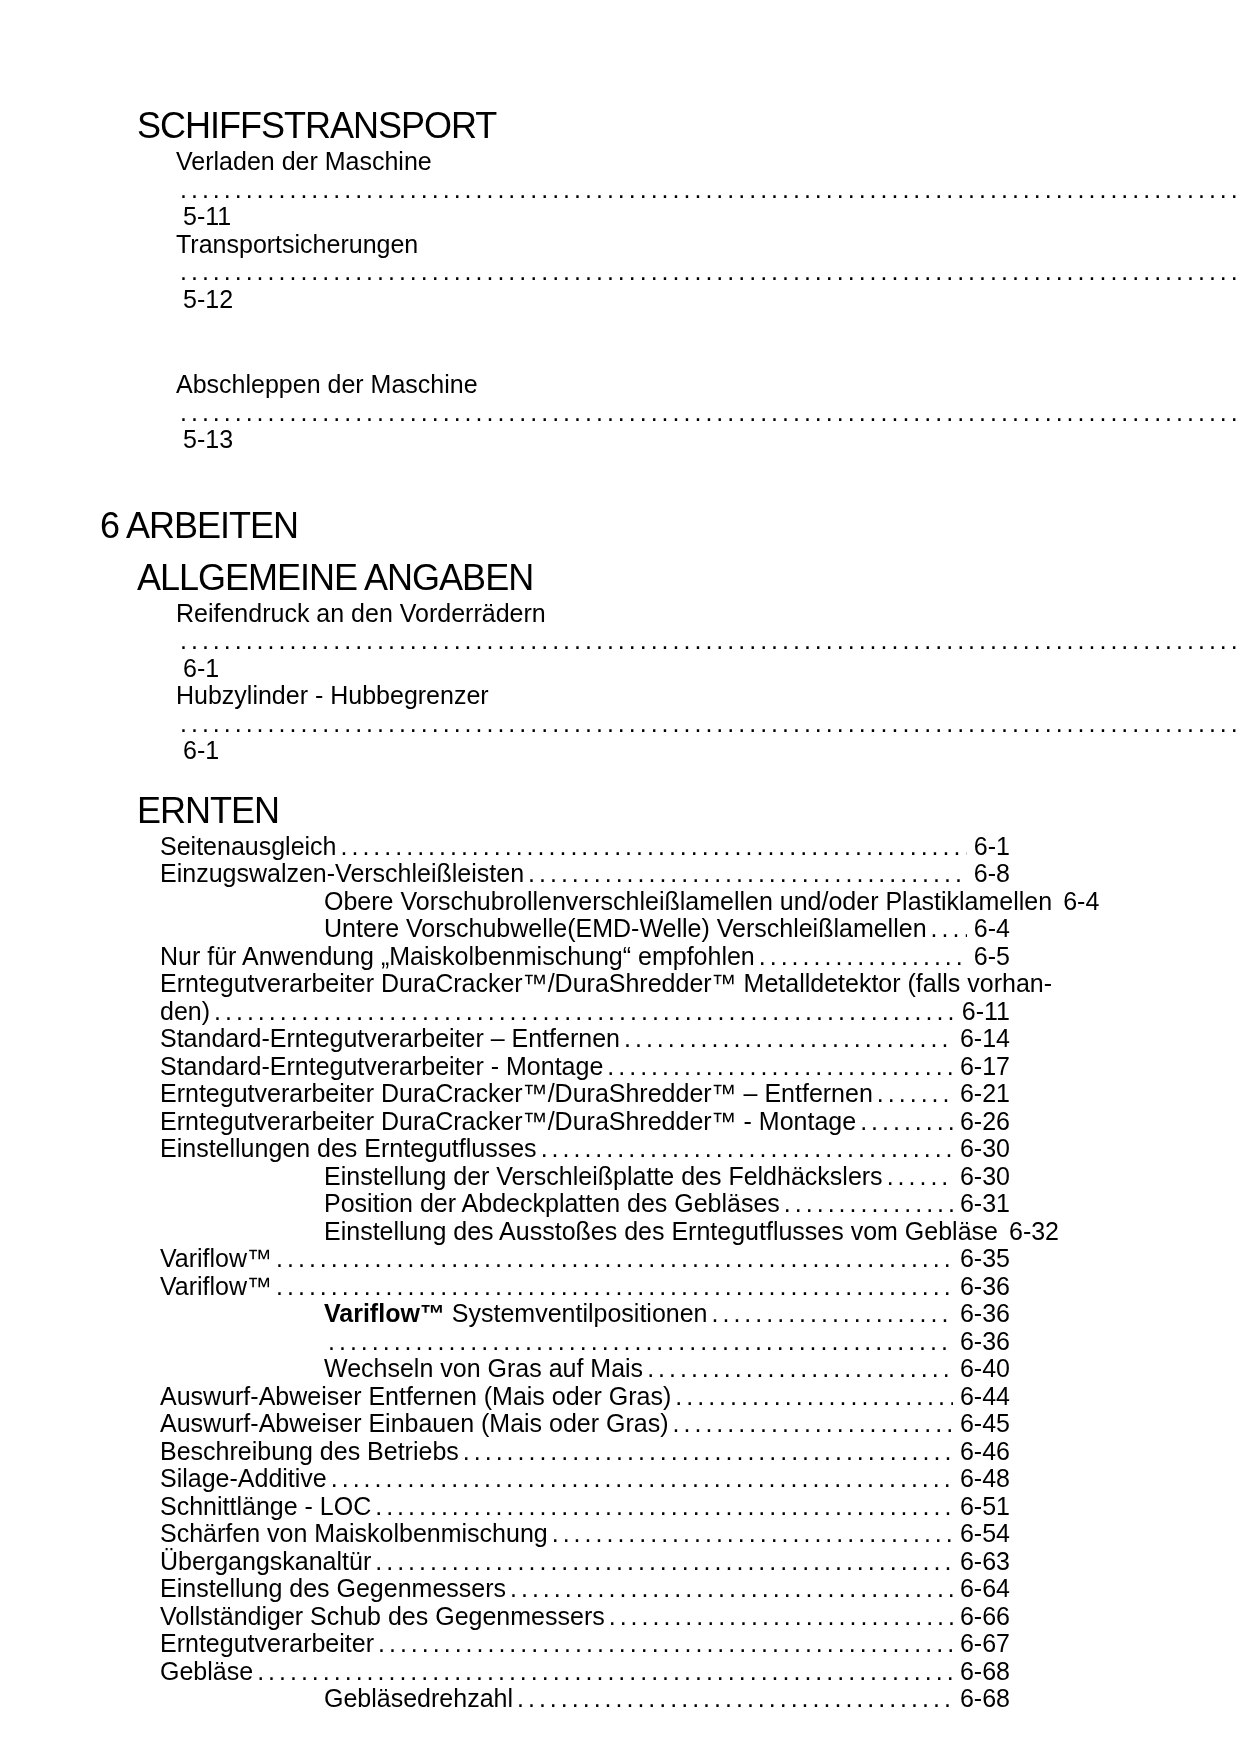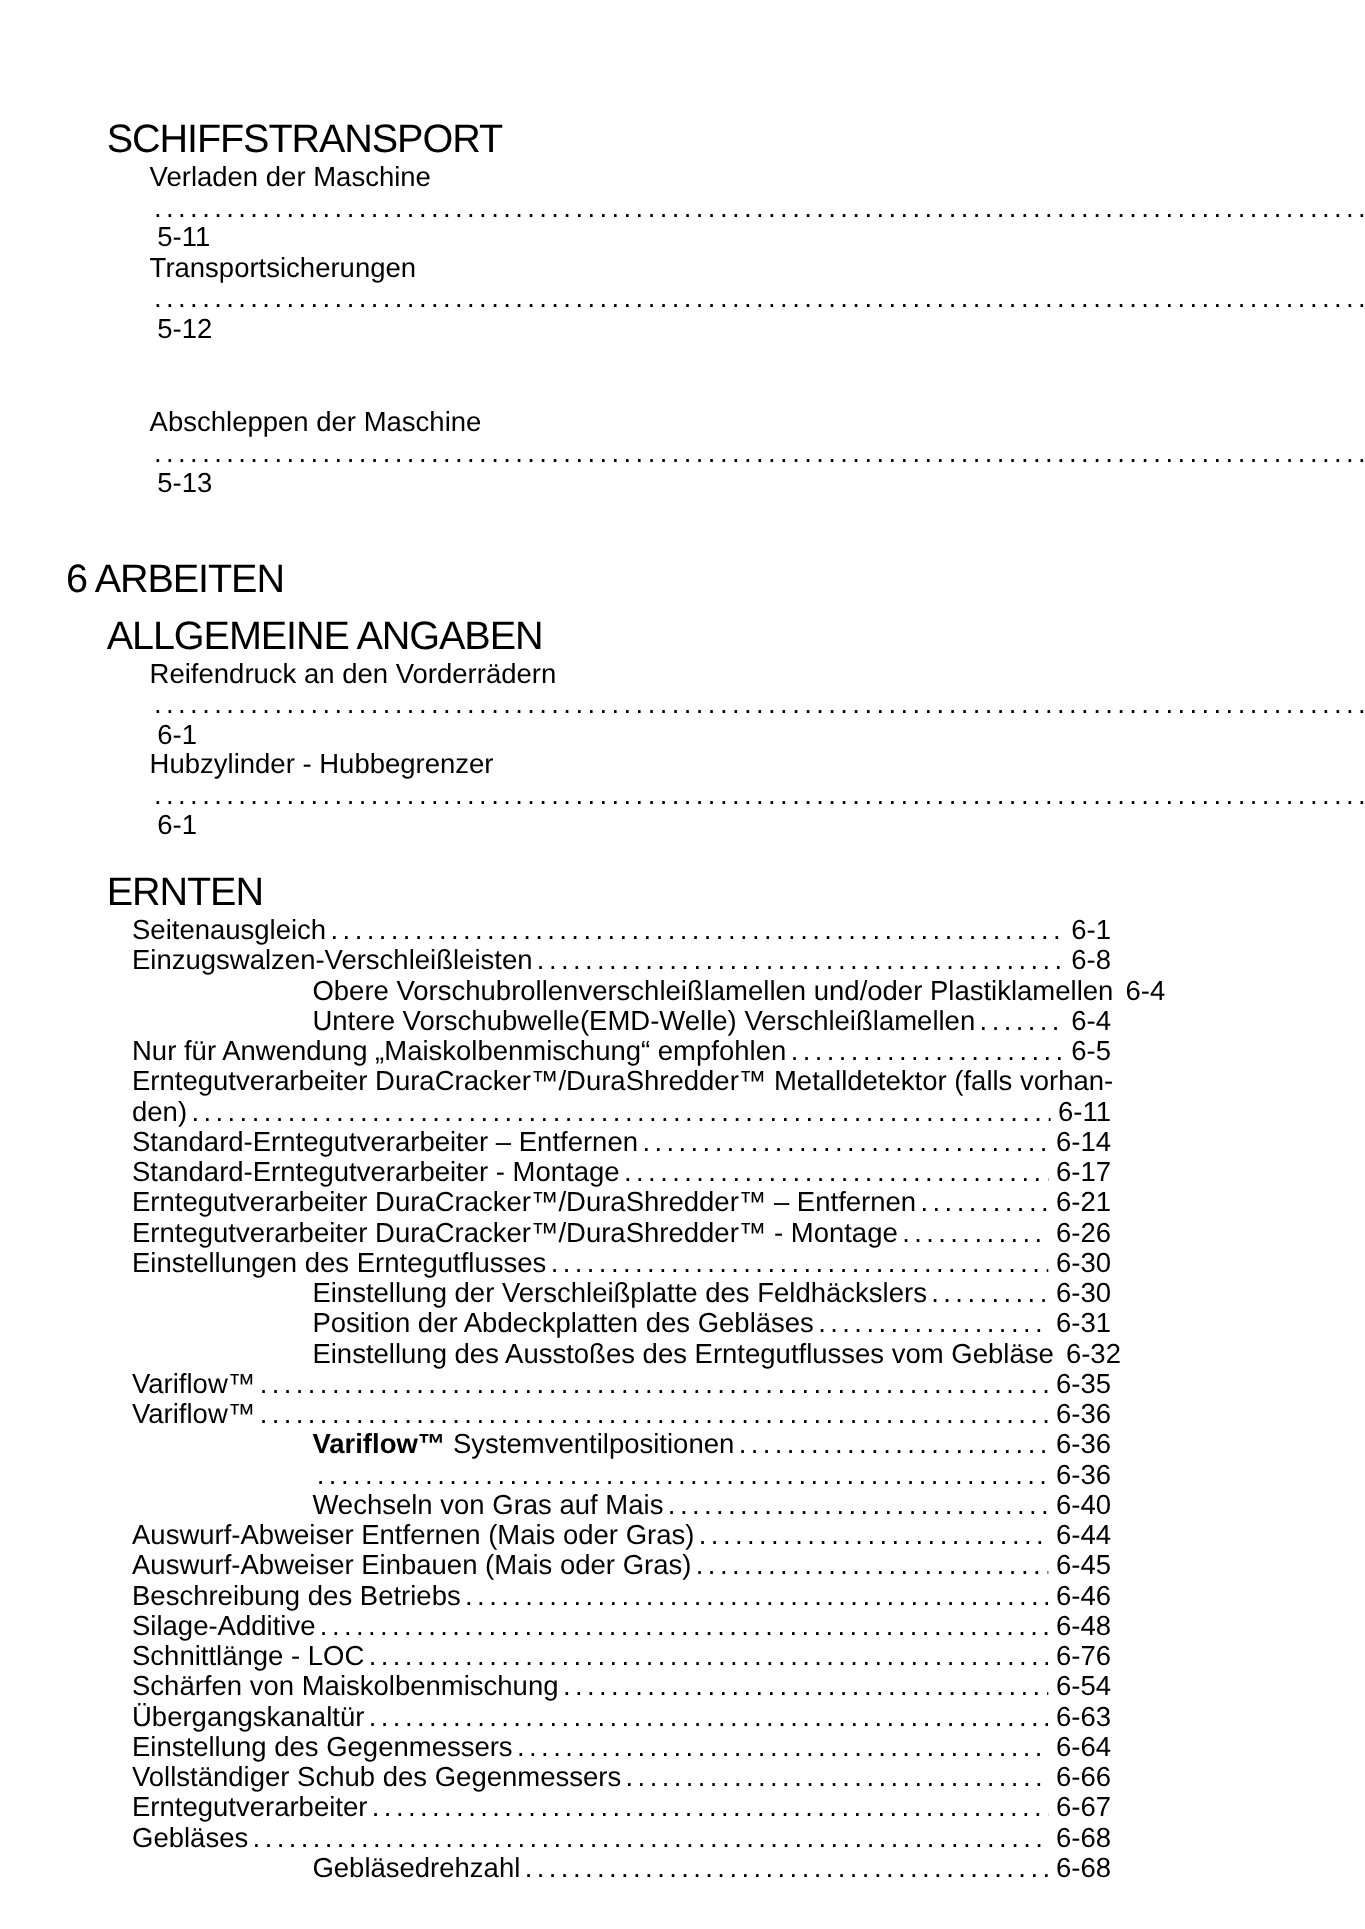--- a/index.html
+++ b/index.html
@@ -8,21 +8,21 @@
     height: 1754px;
     background: #ffffff;
     color: #000000;
     font-family: "Liberation Sans", sans-serif;
     overflow: hidden;
     position: relative;
   }
   .toc {
     padding: 106px 231px 0 0; 
   }
-  .group { margin-top: 58px; }
+  .group { margin-top: 58px; padding-left: 40px; }
   .group:first-child { margin-top: 0; }
   .group.chapter { margin-top: 52px; }
   .group.chapter + .group { margin-top: 12px; }
   .group:nth-child(5) { margin-top: 26px; } 
 
   .heading {
     font-size: 36px;
     line-height: 40px;
     letter-spacing: -1px;
     margin: 0 0 2px 97px;
@@ -218,21 +218,21 @@
         <span class="page-num">6-46</span>
       </div>
       <div class="row lvl2">
         <span class="title">Silage-Additive</span>
         <span class="leader">................................................................................................................................................................</span>
         <span class="page-num">6-48</span>
       </div>
       <div class="row lvl2">
         <span class="title">Schnittlänge - LOC</span>
         <span class="leader">................................................................................................................................................................</span>
-        <span class="page-num">6-76</span>
+        <span class="page-num">6-51</span>
       </div>
       <div class="row lvl2">
         <span class="title">Schärfen von Maiskolbenmischung</span>
         <span class="leader">................................................................................................................................................................</span>
         <span class="page-num">6-54</span>
       </div>
       <div class="row lvl2">
         <span class="title">Übergangskanaltür</span>
         <span class="leader">................................................................................................................................................................</span>
         <span class="page-num">6-63</span>
@@ -246,21 +246,21 @@
         <span class="title">Vollständiger Schub des Gegenmessers</span>
         <span class="leader">................................................................................................................................................................</span>
         <span class="page-num">6-66</span>
       </div>
       <div class="row lvl2">
         <span class="title">Erntegutverarbeiter</span>
         <span class="leader">................................................................................................................................................................</span>
         <span class="page-num">6-67</span>
       </div>
       <div class="row lvl2">
-        <span class="title">Gebläses</span>
+        <span class="title">Gebläse</span>
         <span class="leader">................................................................................................................................................................</span>
         <span class="page-num">6-68</span>
       </div>
       <div class="row lvl3">
         <span class="title">Gebläsedrehzahl</span>
         <span class="leader">................................................................................................................................................................</span>
         <span class="page-num">6-68</span>
       </div>
     </div>
     <div class="group">

